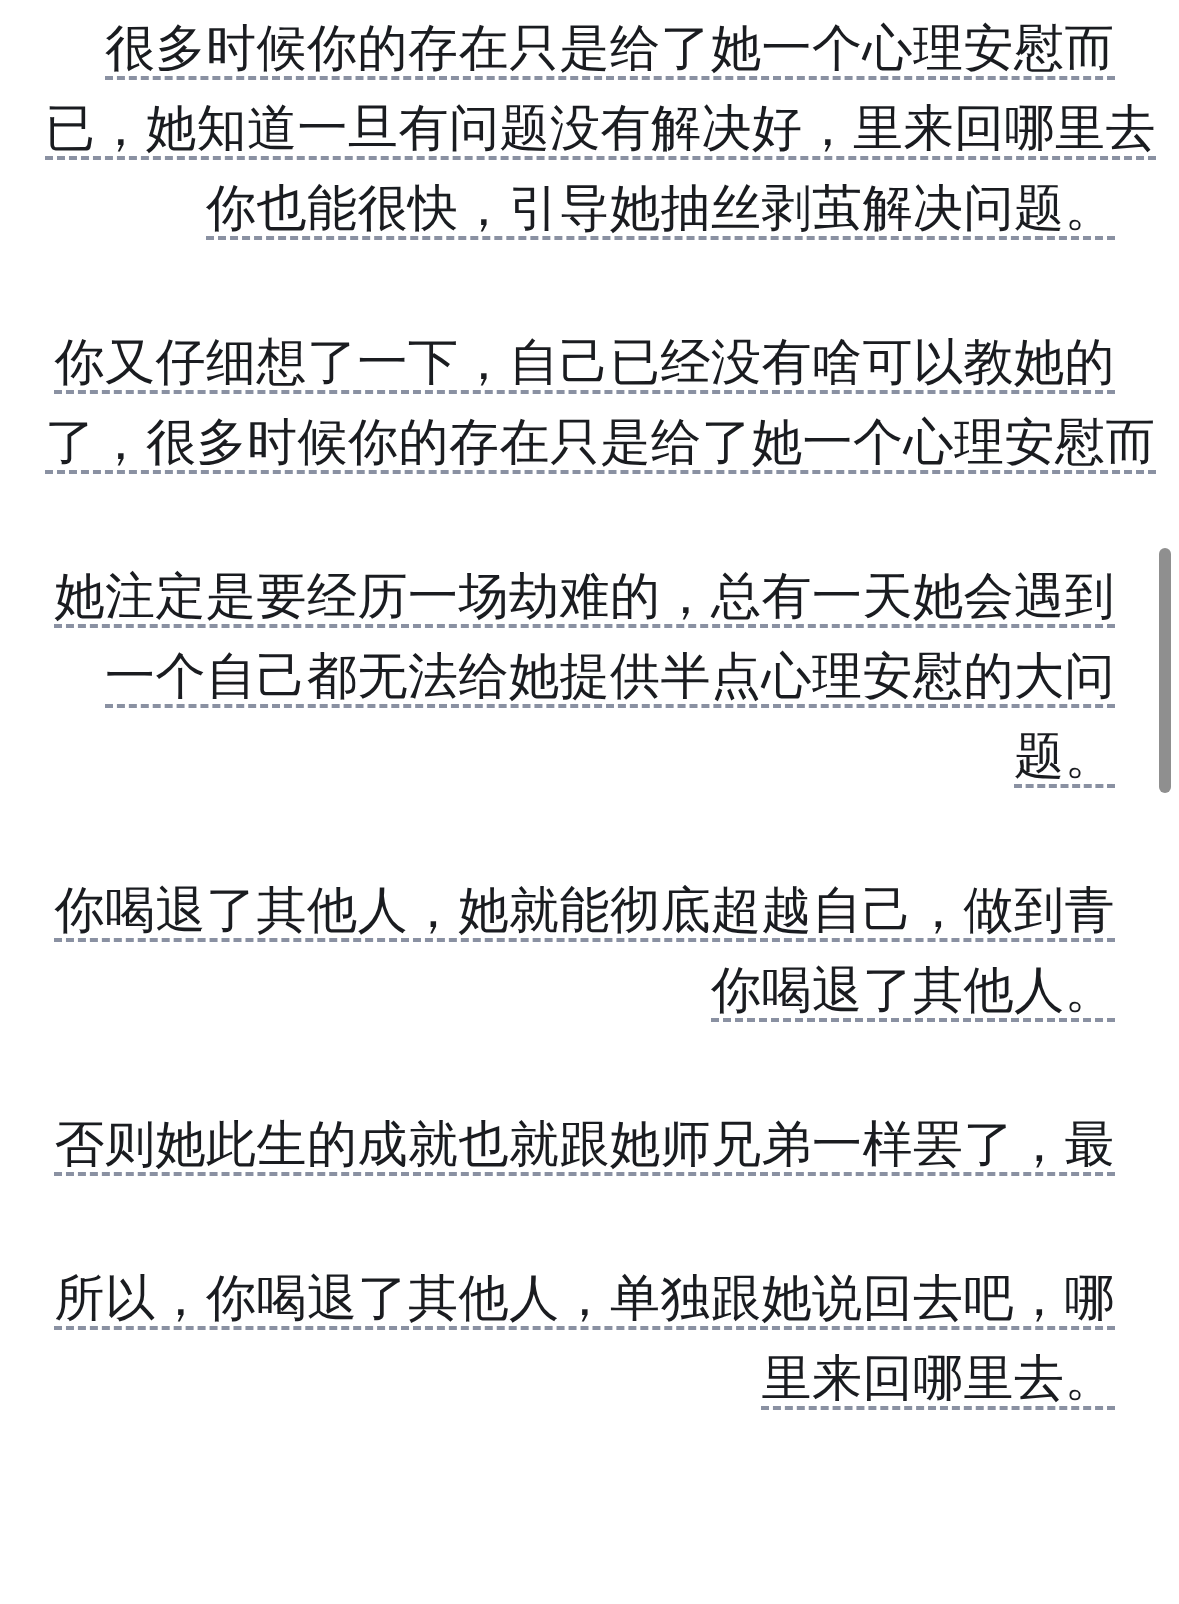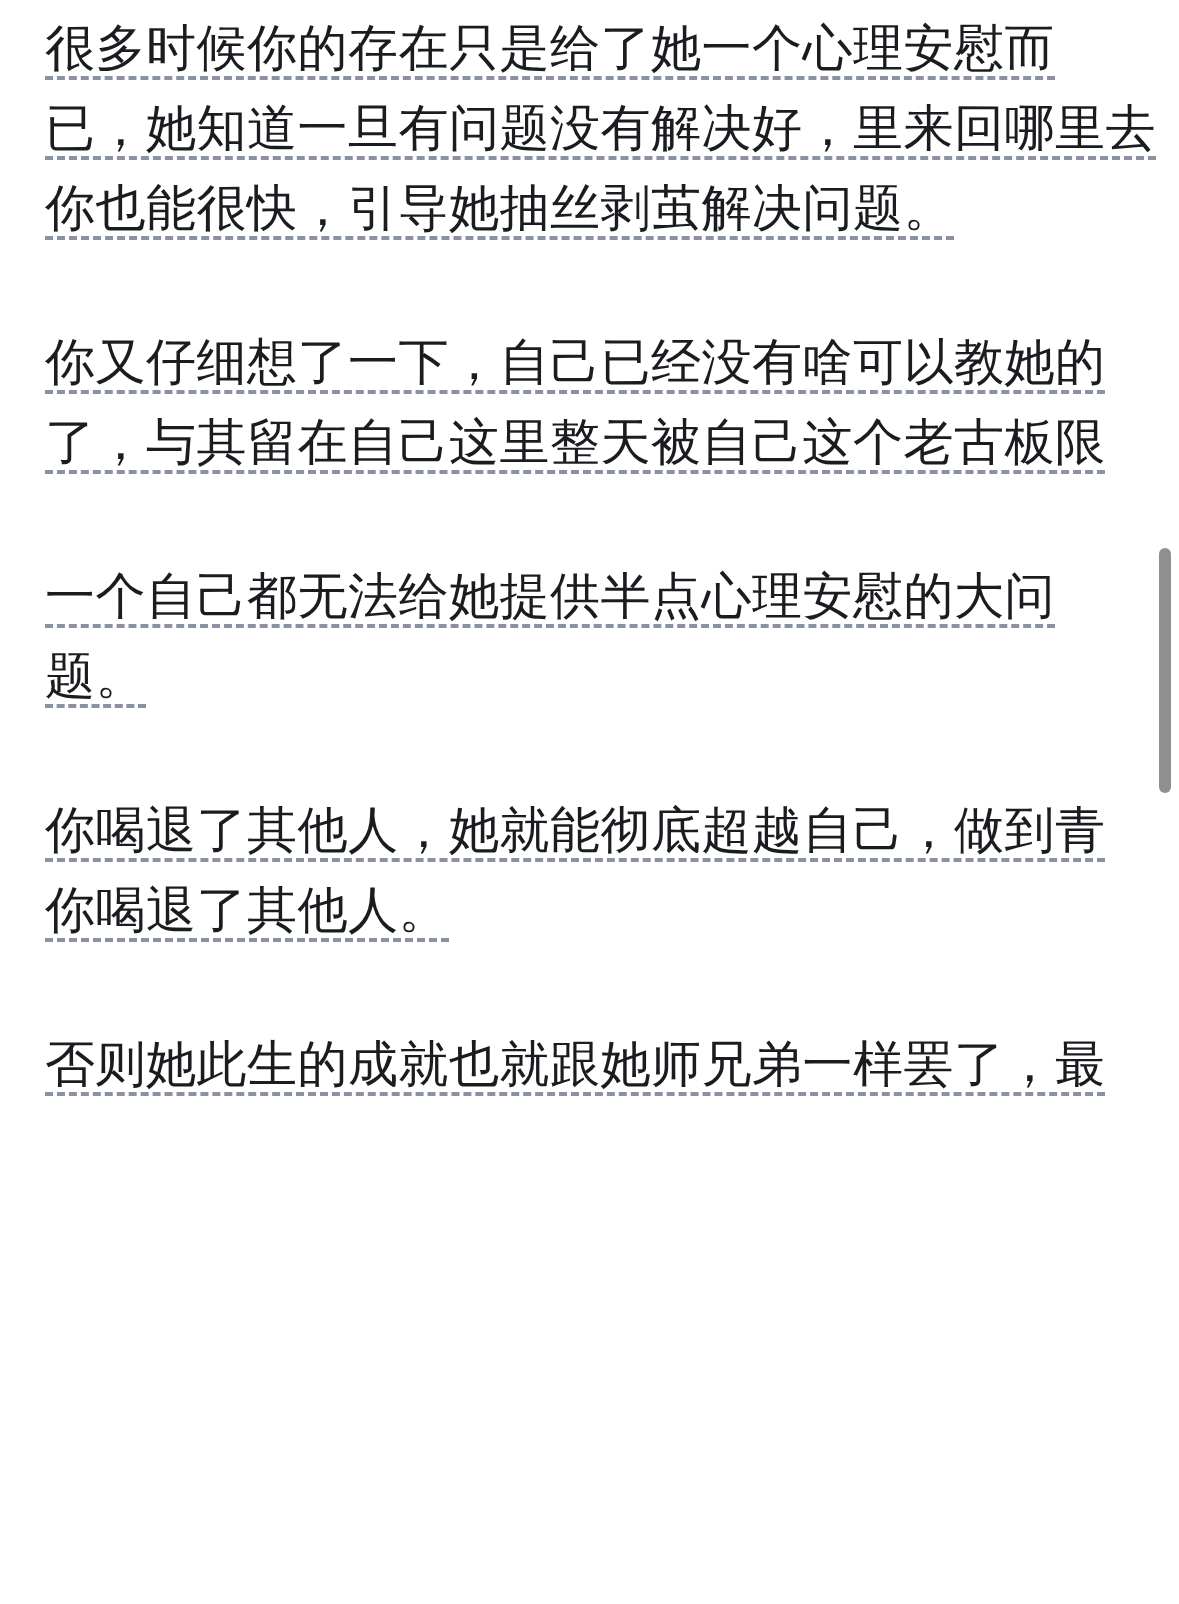--- a/index.html
+++ b/index.html
@@ -1,21 +1,21 @@
 <!DOCTYPE html>
 <html style="--bg: #ffffff; --text: #1a1c20; --underline: #8a91a2; --scrollbar: #8f8f8f;"><head>
 <meta charset="utf-8">
 <style>
   :root {
     --bg: #ffffff;
     --text: #1a1c20;
     --underline: #8a91a2;
     --scrollbar: #8f8f8f;
   }
-  * { margin: 0; padding: 0; box-sizing: border-box; }
+  * { margin: 0; padding: 0; box-sizing: border-box; text-align: right; }
   html, body { background: #fff; }
   .page {
     position: relative;
     width: 1179px;
     height: 1604px;
     background: var(--bg);
     overflow: hidden;
     font-family: "Liberation Sans", "DejaVu Sans", sans-serif;
   }
   .content {
@@ -59,34 +59,39 @@
   <div class="content">
 
     <div class="para">
       <div class="line"><span>很多时候你的存在只是给了她一个心理安慰而</span></div>
       <div class="line"><span>已，她知道一旦有问题没有解决好，里来回哪里去</span></div>
       <div class="line"><span>你也能很快，引导她抽丝剥茧解决问题。</span></div>
     </div>
 
     <div class="para">
       <div class="line"><span>你又仔细想了一下，自己已经没有啥可以教她的</span></div>
-      <div class="line"><span>了，与其留在自己这里整天被自己这个老古板限</span></div>
+      <div class="line"><span>了，很多时候你的存在只是给了她一个心理安慰而</span></div>
     </div>
 
     <div class="para">
+      <div class="line"><span>她注定是要经历一场劫难的，总有一天她会遇到</span></div>
       <div class="line"><span>一个自己都无法给她提供半点心理安慰的大问</span></div>
       <div class="line"><span>题。</span></div>
     </div>
 
     <div class="para">
       <div class="line"><span>你喝退了其他人，她就能彻底超越自己，做到青</span></div>
       <div class="line"><span>你喝退了其他人。</span></div>
     </div>
 
     <div class="para">
       <div class="line"><span>否则她此生的成就也就跟她师兄弟一样罢了，最</span></div>
     </div>
 
+    <div class="para">
+      <div class="line"><span>所以，你喝退了其他人，单独跟她说回去吧，哪</span></div>
+      <div class="line"><span>里来回哪里去。</span></div>
+    </div>
 
   </div>
 
   <div class="scrollbar-thumb"></div>
 </div>
 
 </body></html>

